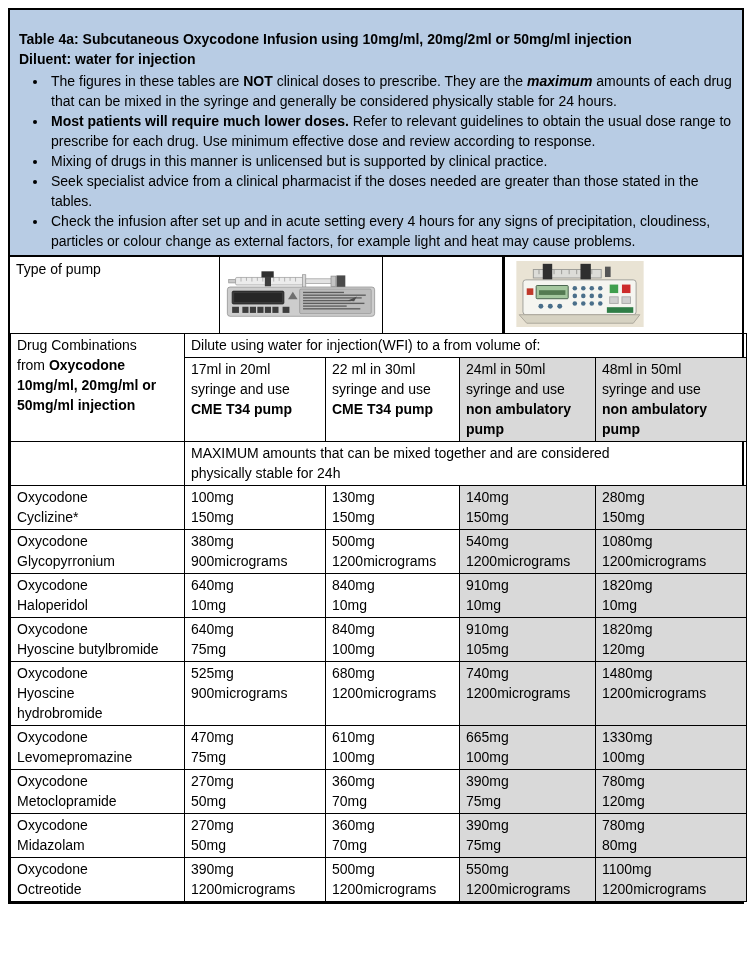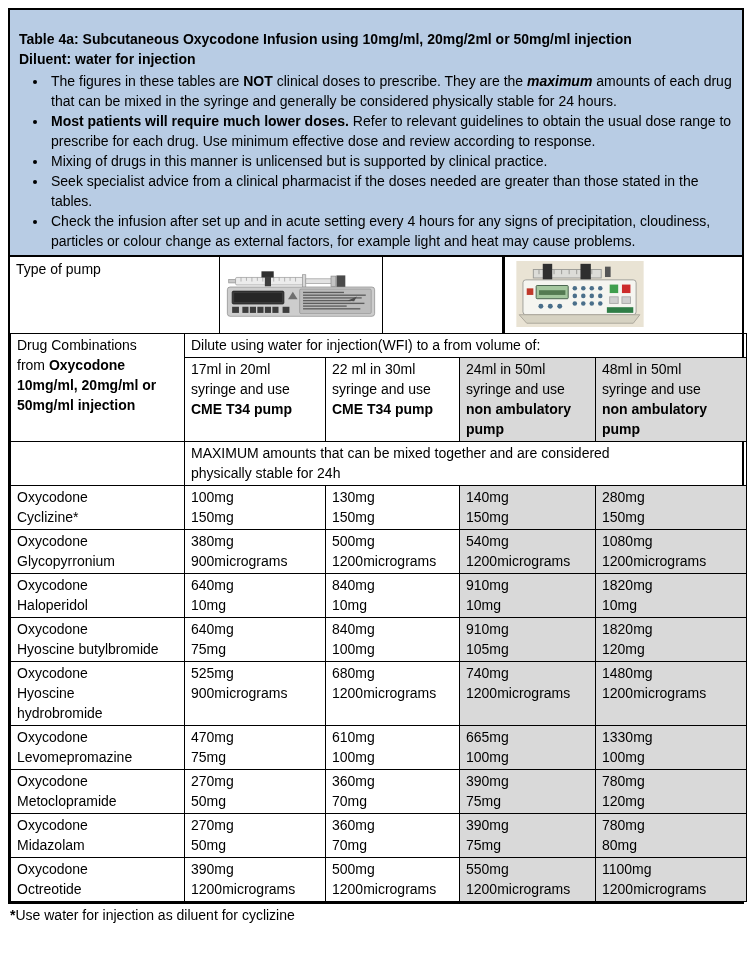--- a/index.html
+++ b/index.html
@@ -379,14 +379,13 @@
             <td class="shaded">
               <div>1100mg</div>
               <div>1200micrograms</div>
             </td>
           </tr>
         </tbody>
     </table>
 
   </div>
 
-  <div class="footnote" id="footnote"><span class="b">*</span><span>Use water for injection as diluent for cyclizine</span></div>
 </div>
 
 </body></html>

